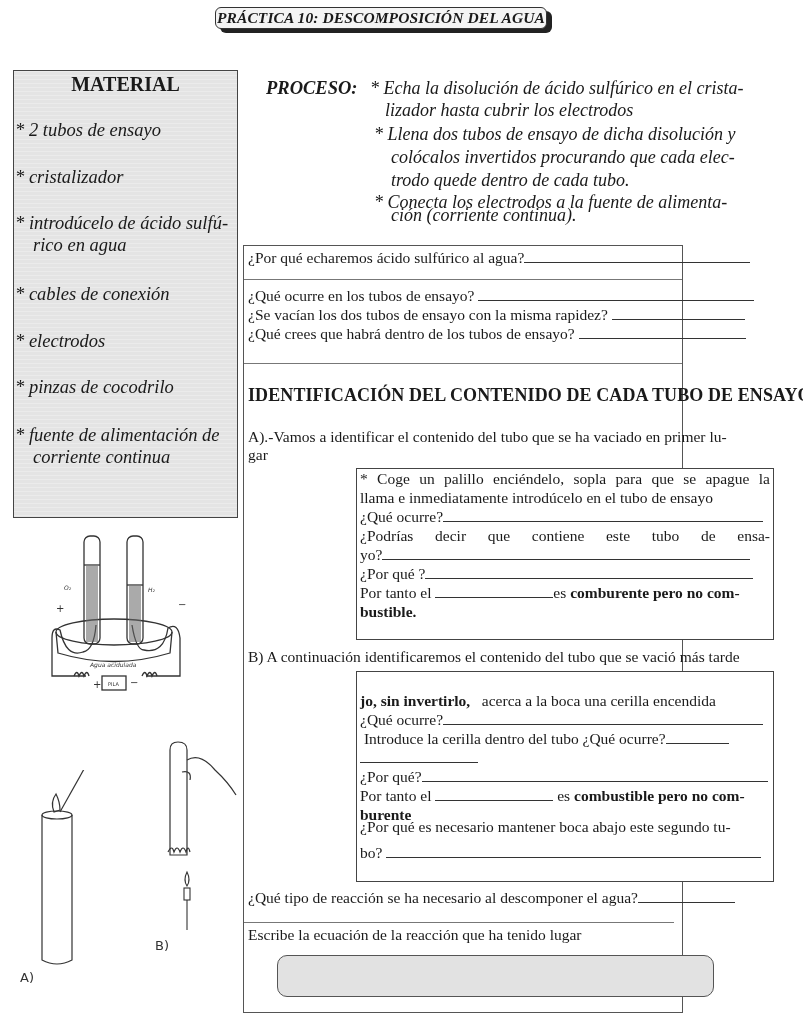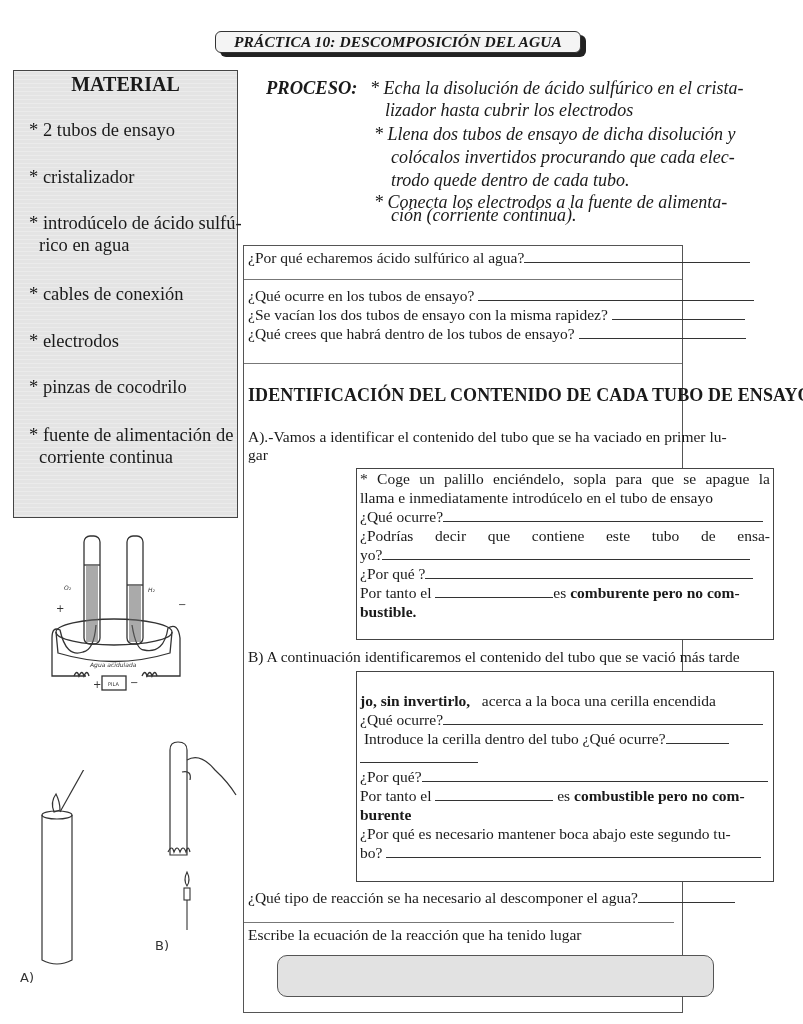--- a/index.html
+++ b/index.html
@@ -1,41 +1,41 @@
 <!DOCTYPE html>
 <html><head>
 <meta charset="utf-8">
 <style>
   * { box-sizing: border-box; margin: 0; padding: 0; }
   html, body { width: 803px; height: 1024px; background: #ffffff; overflow: hidden; }
   body { position: relative; font-family: "Liberation Serif", "DejaVu Serif", serif; color: #1a1a1a; }
 
   
   .title-banner {
-    position: absolute; left: 215px; top: 7px; width: 366px; height: 22px;
+    position: absolute; left: 215px; top: 7px; width: 332px; height: 22px;
     border: 1.5px solid #333; border-radius: 6px; background: #f4f4f4;
     box-shadow: 5px 4px 0 #222;
     display: flex; align-items: center; justify-content: center;
-    font-weight: bold; font-style: italic; font-size: 15.5px; letter-spacing: 0.1px; margin-top: 24px;
+    font-weight: bold; font-style: italic; font-size: 15.5px; letter-spacing: 0.1px;
   }
 
   
   .material {
     position: absolute; left: 13px; top: 70px; width: 225px; height: 448px;
     border: 1.5px solid #444; background: #e4e4e4;
     background-image: repeating-linear-gradient(180deg, rgba(255,255,255,0.25) 0 1px, rgba(0,0,0,0) 1px 4px);
   }
   .material-title {
     position: absolute; left: 0; right: 0; top: 2px; text-align: center;
     font-weight: bold; font-size: 20px;
   }
   .material-item {
-    position: absolute; left: 15px; font-size: 18.5px; line-height: 22px; white-space: nowrap;
-  }
-  .material-item .cont { display: block; padding-left: 10px; }
+    position: absolute; left: 1px; font-size: 18.5px; line-height: 22px; white-space: nowrap; font-style: italic;
+  }
+  .material-item .cont { display: block; padding-left: 18px; }
 
   
   .proceso { position: absolute; left: 266px; top: 78px; width: 520px; font-size: 18px; font-style: italic; line-height: 21.5px; }
   .proceso-label { position: absolute; left: 0; top: 0; font-weight: bold; font-size: 18.5px; }
   .proceso-step { position: absolute; white-space: nowrap; }
 
   
   .main-frame {
     position: absolute; left: 243px; top: 245px; width: 440px; height: 768px;
     border: 1.5px solid #555;
@@ -177,21 +177,21 @@
     </div>
     <div class="line" style="top:96px">
       <span>¿Por qué?</span><span class="blank" style="width:346px"></span>
     </div>
     <div class="line" style="top:115px">
       <span>Por tanto el</span> <span class="blank" style="width:118px"></span> <span>es</span> <b>combustible pero no com-</b>
     </div>
     <div class="line" style="top:134px">
       <b>burente</b>
     </div>
-    <div class="line" style="top:153px">¿Por qué es necesario mantener boca abajo este segundo tu-</div>
+    <div class="line" style="top:146px">¿Por qué es necesario mantener boca abajo este segundo tu-</div>
     <div class="line" style="top:172px">
       <span>bo?</span> <span class="blank" style="width:375px"></span>
     </div>
   </div>
 
   <div class="q-line" style="top:643px">
     <span>¿Qué tipo de reacción se ha necesario al descomponer el agua?</span><span class="blank" style="width:97px"></span>
   </div>
   <div class="rule" style="left:0; right:8px; top:676px"></div>
   <div class="q-line" style="top:680px">Escribe la ecuación de la reacción que ha tenido lugar</div>

